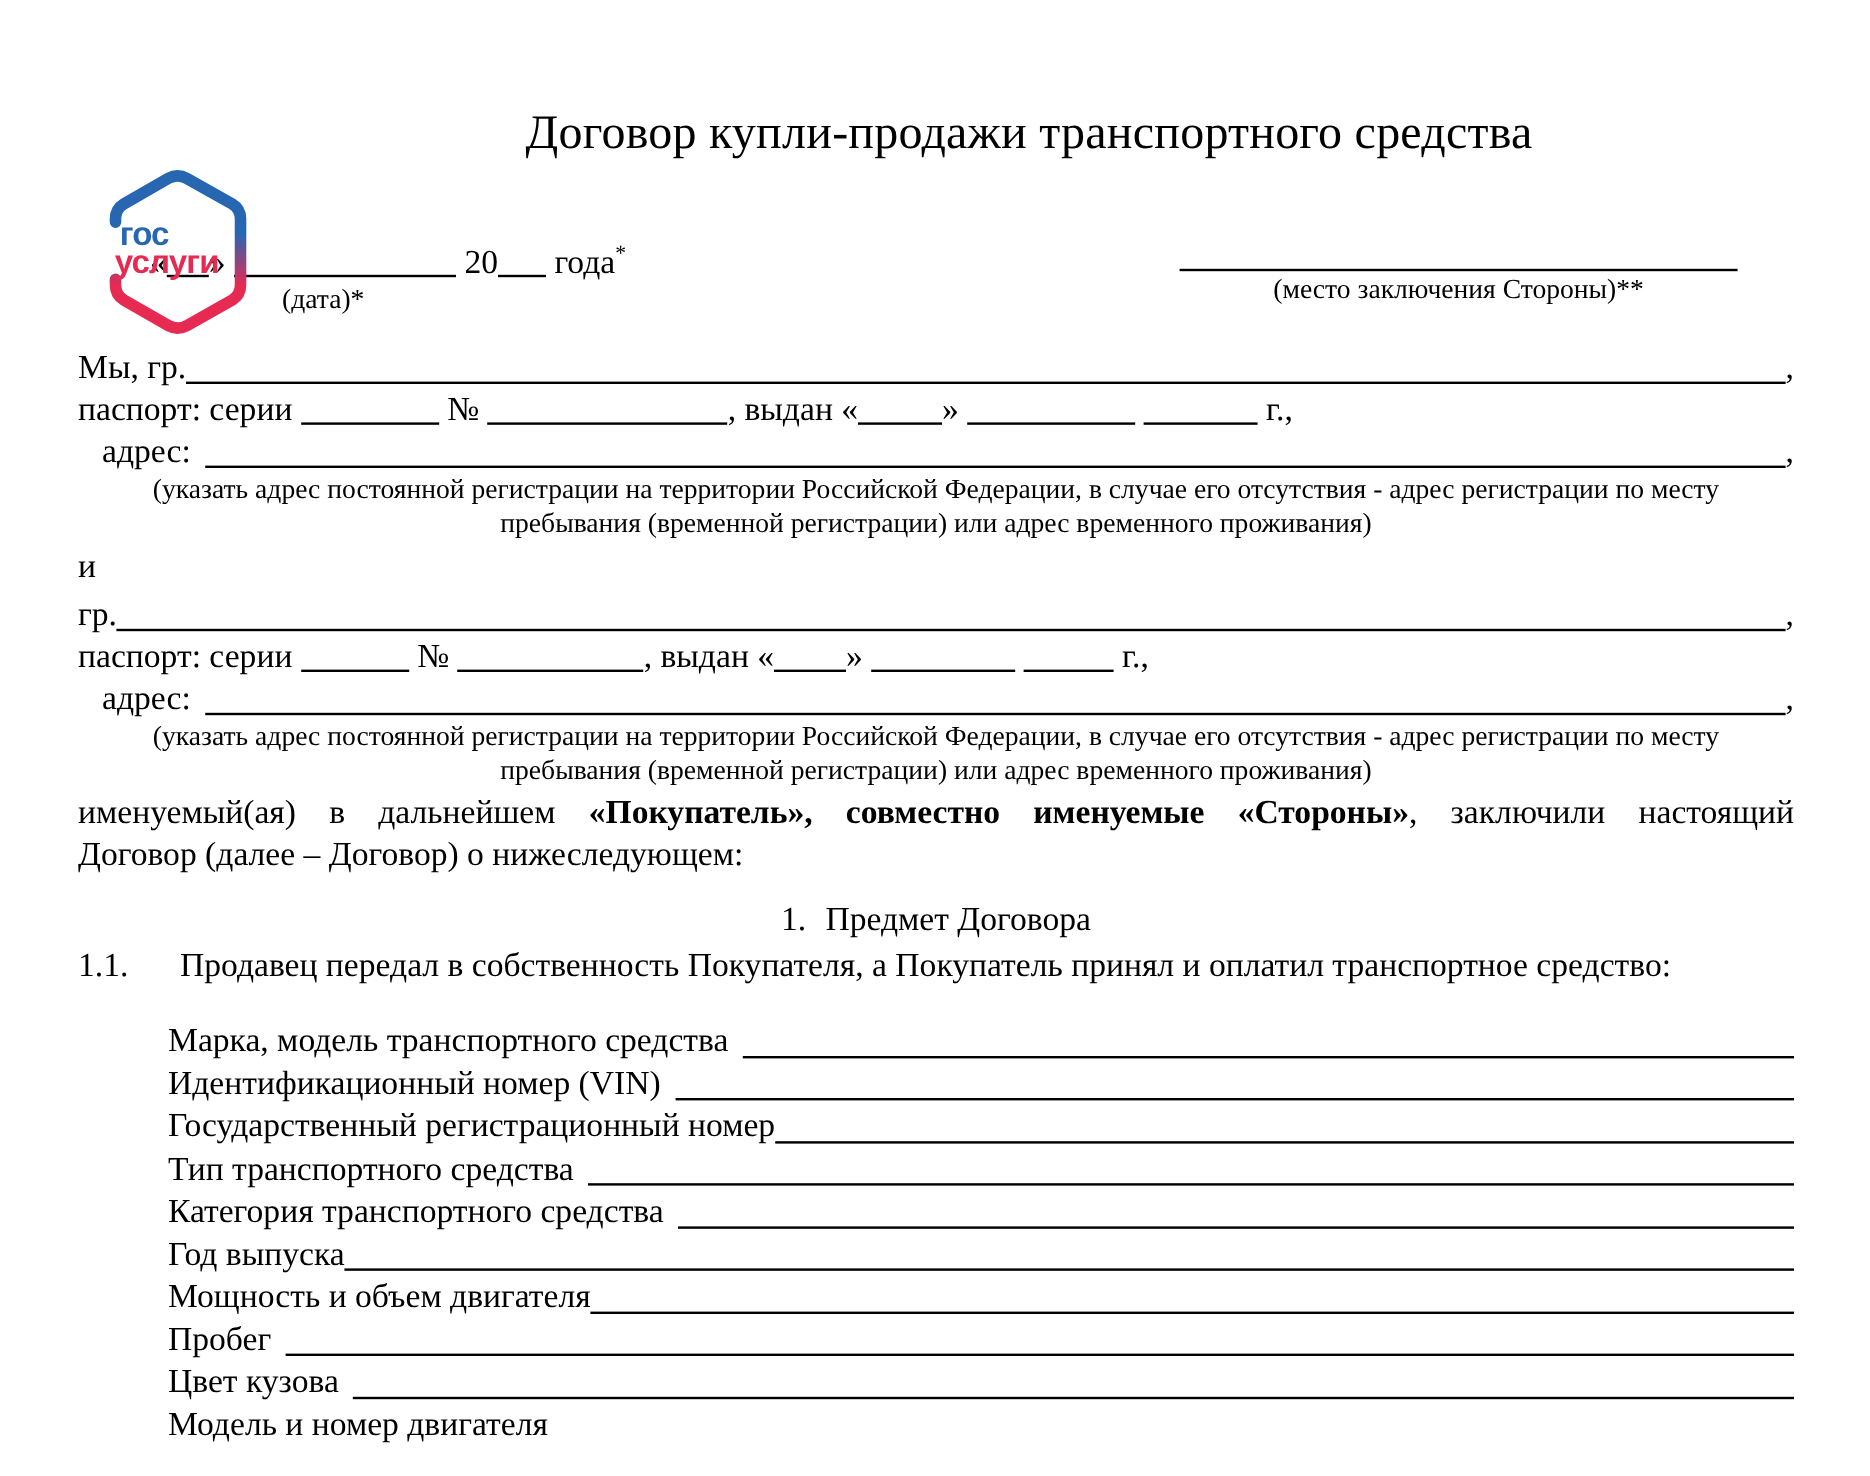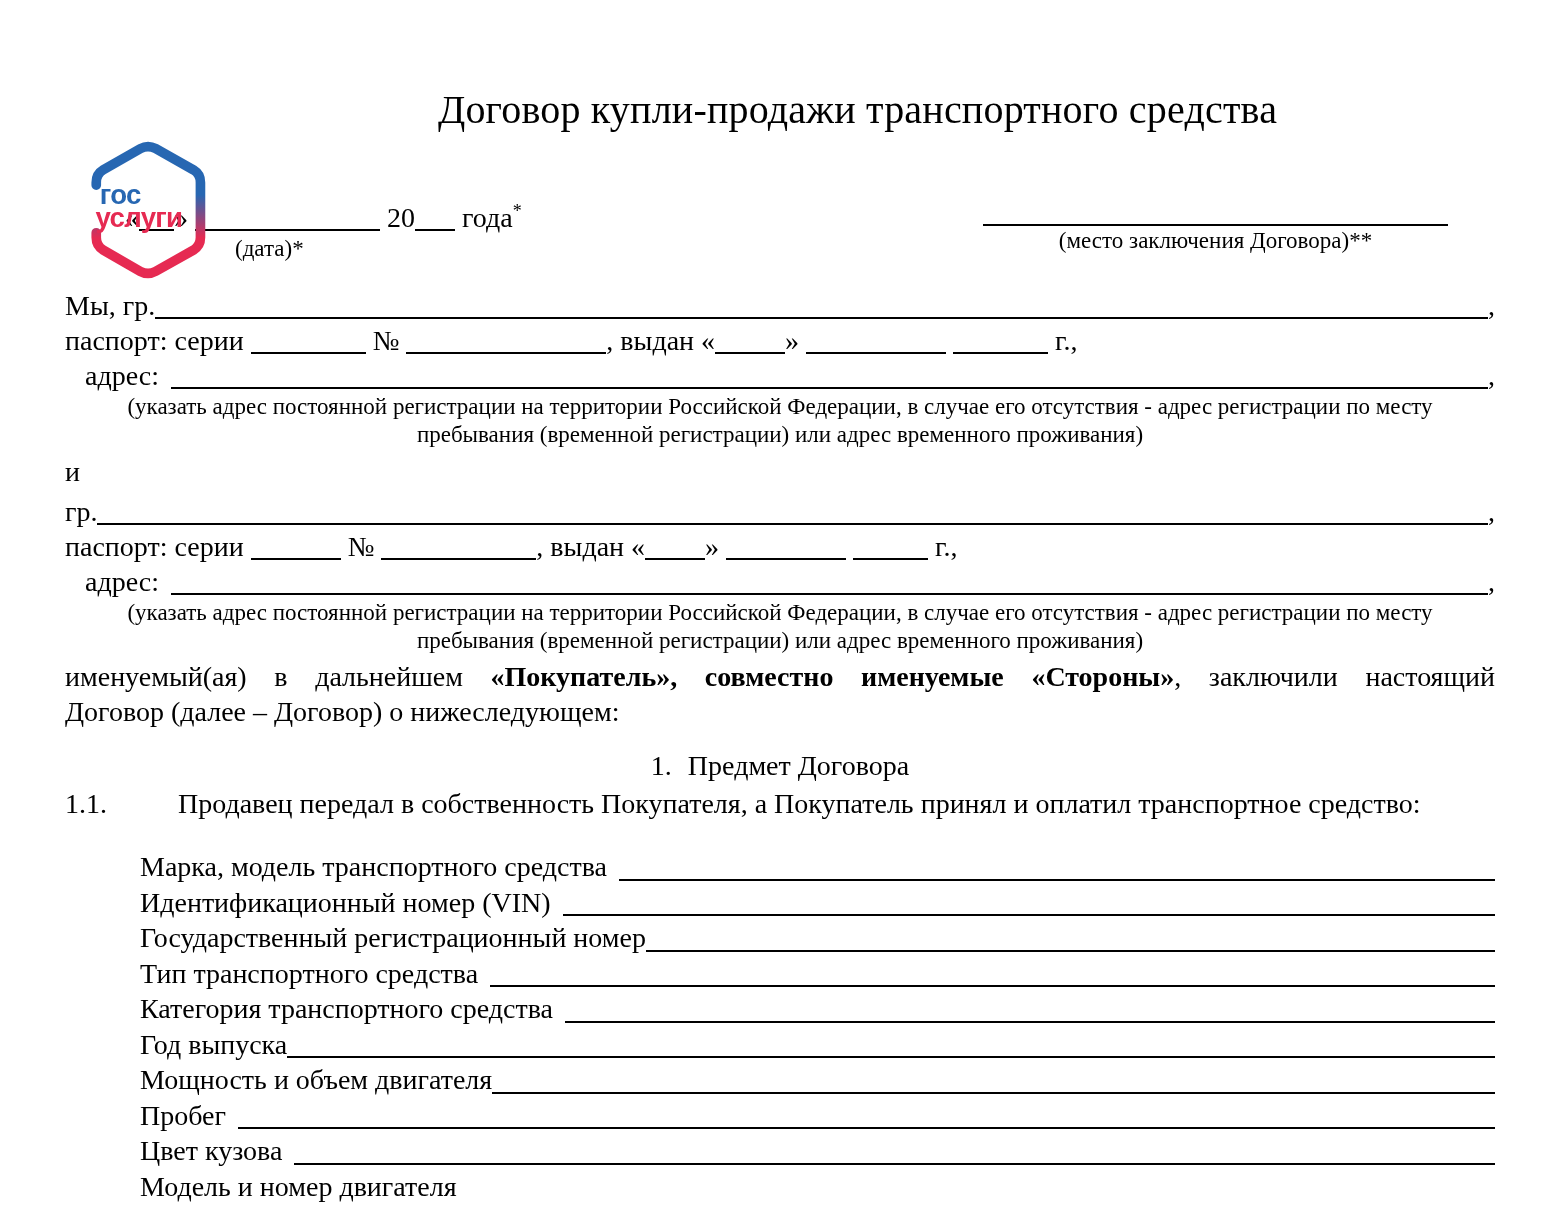--- a/index.html
+++ b/index.html
@@ -40,21 +40,21 @@
   .nowrap { white-space:nowrap; }
   .indent { padding-left:20px; }
   .note { font-size:23px; line-height:28px; text-align:center; }
   .mt4 { margin-top:4px; }
   .mt5 { margin-top:5px; }
   .justify-line { text-align:justify; text-align-last:justify; line-height:35px; }
 
   
   .section-heading { font-size:28px; font-weight:normal; text-align:center; margin-top:18px; line-height:38px; }
   .hsp { display:inline-block; width:16px; }
-  .clause { display:flex; line-height:37px;gap:28px; }
+  .clause { display:flex; line-height:37px; }
   .clause-num { width:85px; flex-shrink:0; }
   .fields { margin-left:75px; margin-top:27px; }
   .field-row { display:flex; align-items:flex-end; line-height:35.5px; }
   .flabel { white-space:nowrap; }
 </style>
 </head>
 <body>
 
 <div class="page">
 
@@ -78,21 +78,21 @@
     <div>
       <div class="date-line"><span>«</span><span class="blank w35"></span><span>»</span>
         <span class="blank w185"></span>
         <span>20</span><span class="blank w40"></span>
         <span>года</span><sup>*</sup>
       </div>
       <div class="date-caption">(дата)*</div>
     </div>
     <div class="place-block">
       <div class="place-line"></div>
-      <div class="place-caption">(место заключения Договора)**</div>
+      <div class="place-caption">(место заключения Стороны)**</div>
     </div>
   </div>
 
   <div class="main">
 
     <div class="flexline">
         <span class="nowrap">Мы, гр.</span>
         <span class="fill"></span>
         <span>,</span>
       </div>

